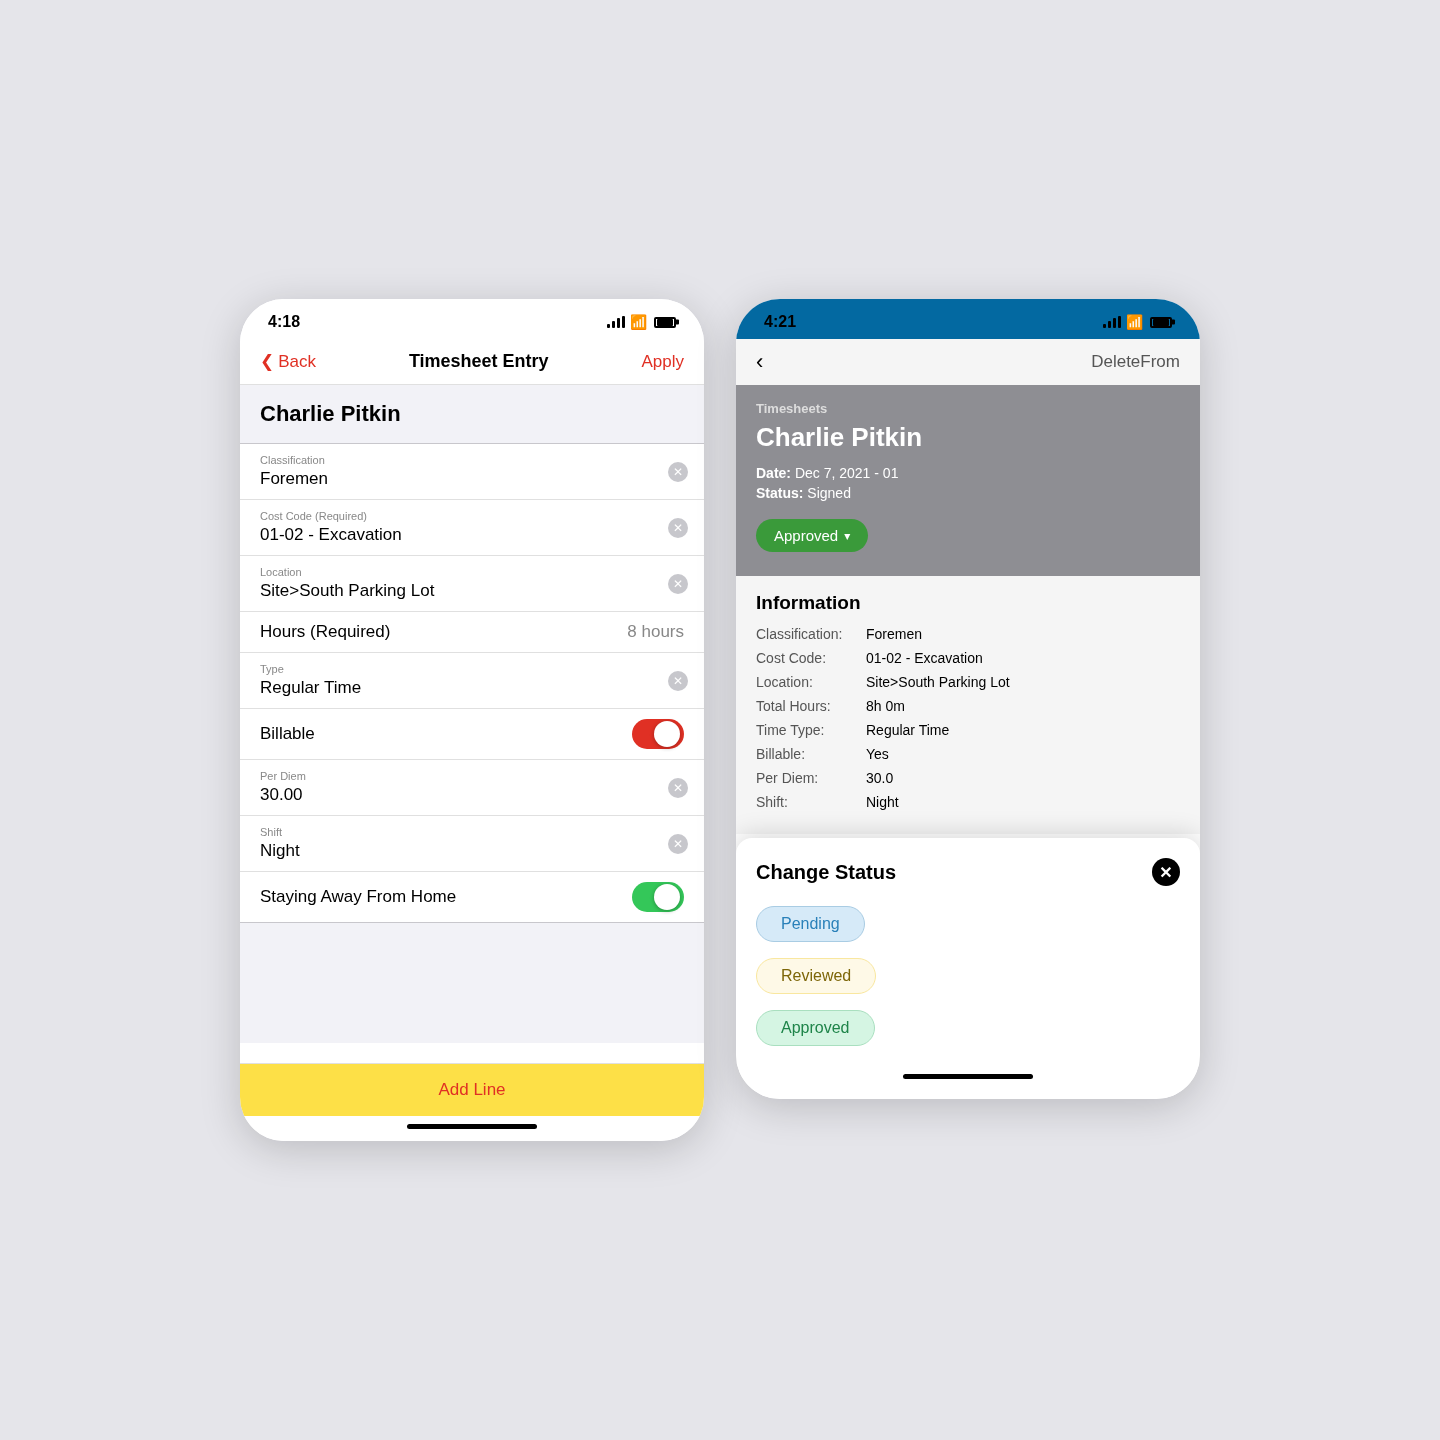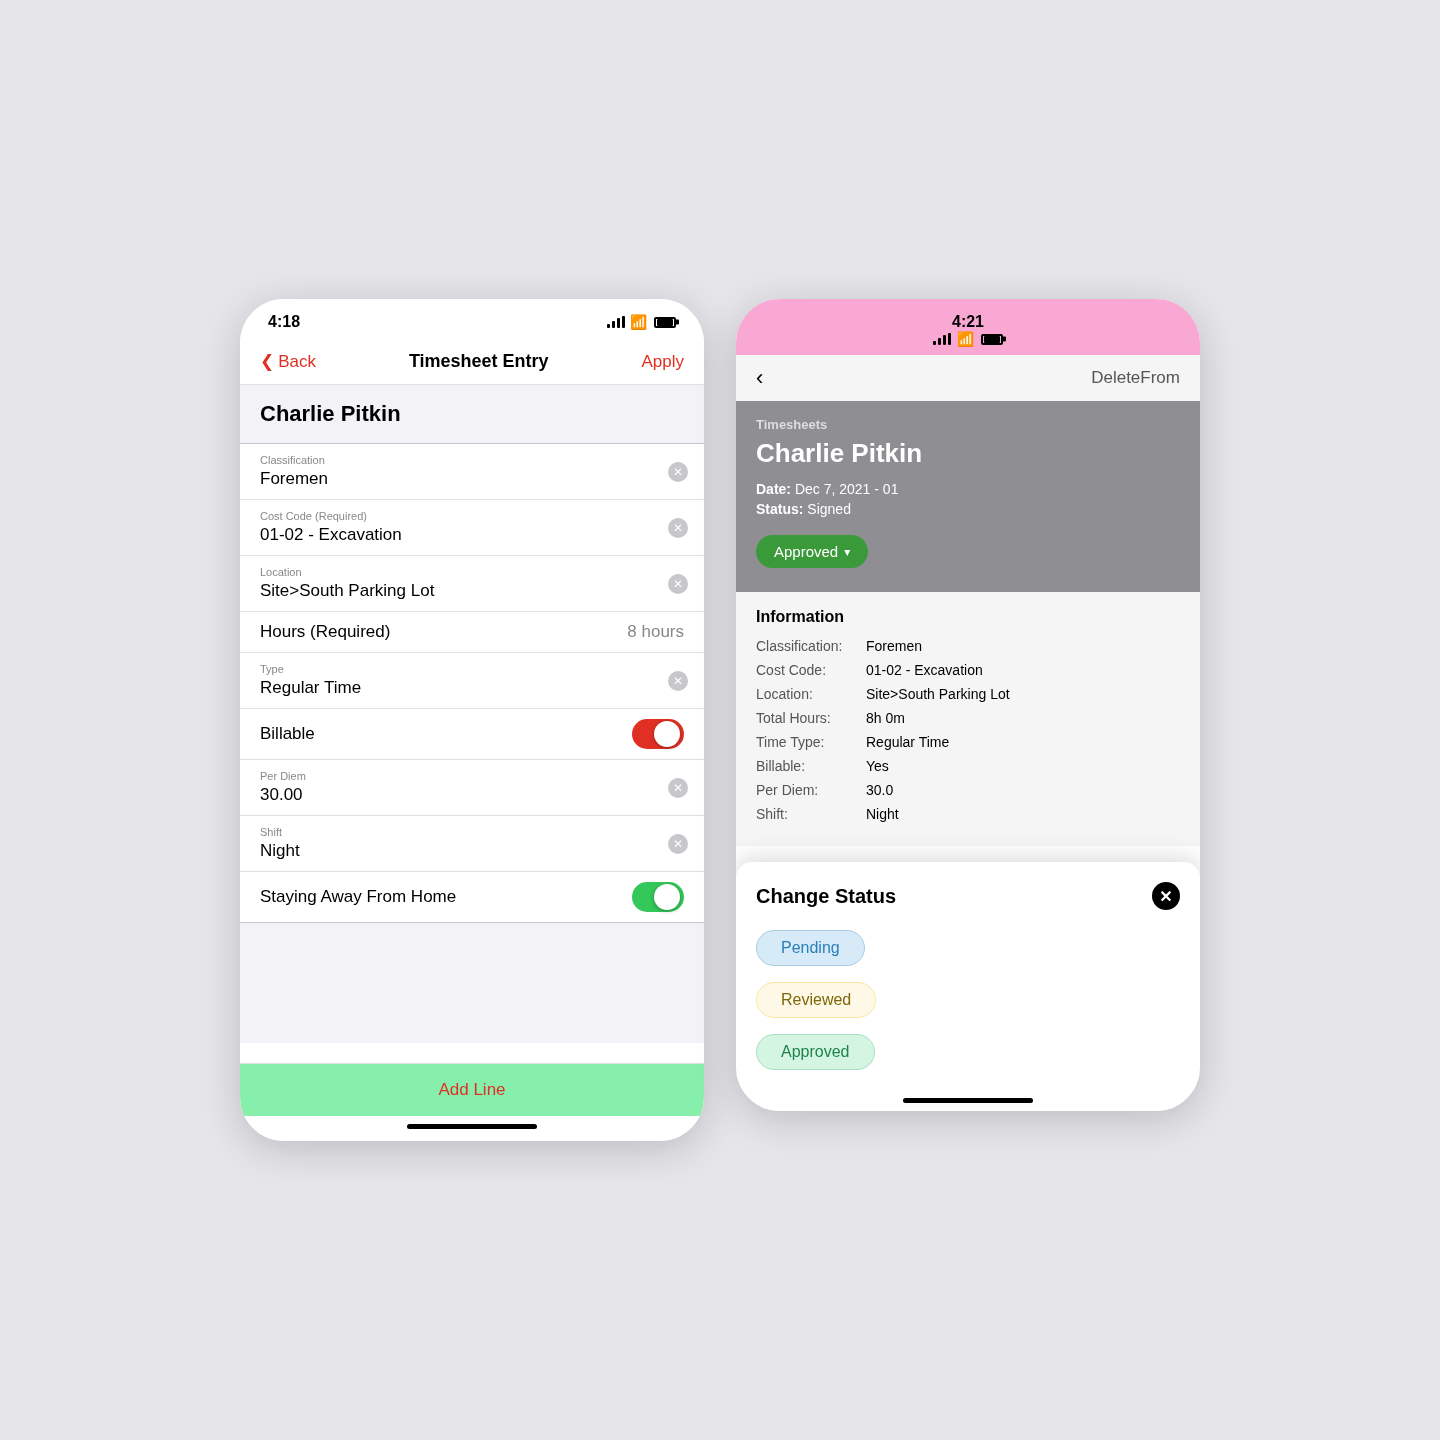--- a/index.html
+++ b/index.html
@@ -211,21 +211,21 @@
       transition: left 0.2s;
     }
     .toggle-on .toggle-knob {
       left: 22px;
     }
     .toggle-green .toggle-knob {
       left: 22px;
     }
 
     .add-line-bar {
-      background: #86efac;
+      background: #fde047;
       border-top: 1px solid #e0e0e0;
       padding: 16px 20px;
       text-align: center;
       color: #e03024;
       font-size: 17px;
       cursor: pointer;
       margin-top: 20px;
     }
     .home-indicator {
       background: #fff;
@@ -301,21 +301,21 @@
     }
     .chevron-down {
       font-size: 12px;
     }
 
     .detail-info-section {
       background: #f5f5f5;
       padding: 16px 20px;
     }
     .detail-info-title {
-      font-size: 16px;
+      font-size: 19px;
       font-weight: 700;
       color: #000;
       margin-bottom: 12px;
     }
     .detail-info-row {
       display: flex;
       margin-bottom: 8px;
     }
     .detail-info-key {
       font-size: 14px;
@@ -326,22 +326,22 @@
     .detail-info-val {
       font-size: 14px;
       color: #000;
     }
 
     
     .modal-overlay {
       background: #fff;
       border-radius: 16px 16px 0 0;
       box-shadow: 0 -4px 24px rgba(0,0,0,0.15);
-      padding: 20px 20px 0;
-      margin-top: 16px;
+      padding: 20px 20px 12px;
+      margin-top: 4px;
     }
     .modal-header {
       display: flex;
       justify-content: space-between;
       align-items: center;
       margin-bottom: 20px;
     }
     .modal-title {
       font-size: 20px;
       font-weight: 700;
@@ -492,21 +492,21 @@
       <span>Add Line</span>
     </div>
 
     <div class="home-indicator" style="background:#fff;">
       <div class="home-bar"></div>
     </div>
   </div>
 
   <div class="phone phone-right">
 
-    <div class="status-bar" style="background:#f9a8d4; color:#000;flex-direction:column;">
+    <div class="status-bar" style="background:#0369a1; color:#000;">
       <span>4:21</span>
       <div class="status-icons">
         <div class="signal-bars">
           <span style="height:4px"></span>
           <span style="height:7px"></span>
           <span style="height:10px"></span>
           <span style="height:12px"></span>
         </div>
         <span class="wifi-icon">📶</span>
         <div class="battery-icon">

